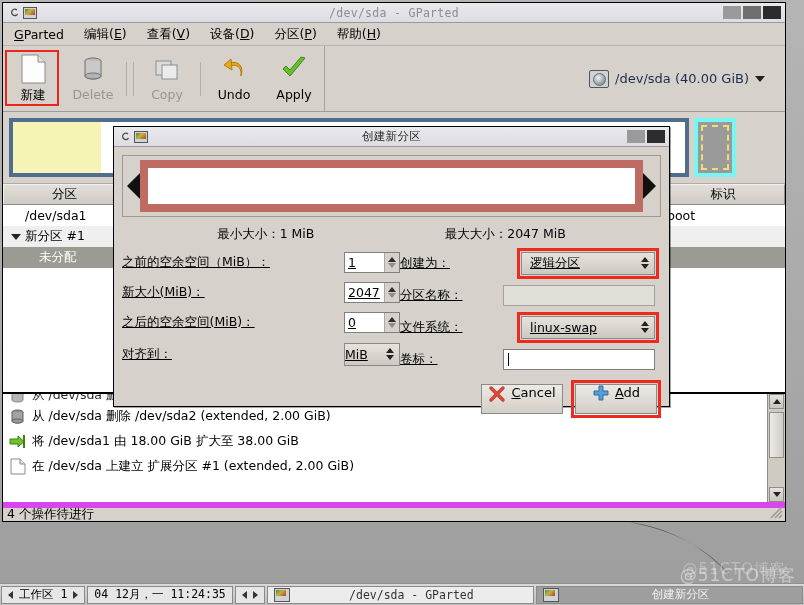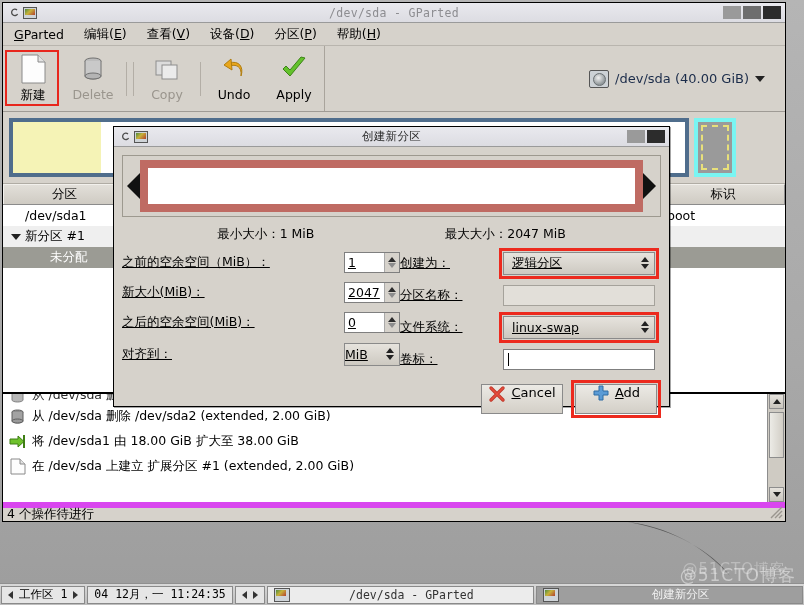--- a/index.html
+++ b/index.html
@@ -165,21 +165,21 @@
     width:14px;border-left:1px solid #a9a9a9;background:#d6d2cb;
     display:flex;flex-direction:column;align-items:center;justify-content:center;gap:1px;
   }
   .sp-up{width:0;height:0;border-left:4px solid transparent;border-right:4px solid transparent;border-bottom:5px solid #2b2b2b;}
   .sp-dn{width:0;height:0;border-left:4px solid transparent;border-right:4px solid transparent;border-top:5px solid #8d8d8d;}
   .combo{
     width:56px;height:23px;background:linear-gradient(180deg,#e6e3dd,#cdc9c1);
     border:1px solid #8a8a8a;box-sizing:border-box;display:flex;align-items:center;
     justify-content:center;gap:6px;font-size:12.5px;
   }
-  .combo.wide{width:152px;justify-content:space-between;padding-left:8px;}
+  .combo.wide{width:134px;justify-content:space-between;padding-left:8px;}
   .combo .updn{margin-left:auto;margin-right:5px;display:flex;flex-direction:column;gap:2px;}
   .udu{width:0;height:0;border-left:4px solid transparent;border-right:4px solid transparent;border-bottom:5px solid #222;}
   .udd{width:0;height:0;border-left:4px solid transparent;border-right:4px solid transparent;border-top:5px solid #222;}
   .textfield{width:152px;height:21px;border:1px solid #7f7f7f;background:#fff;box-sizing:border-box;
     display:flex;align-items:center;padding-left:4px;font-size:12.5px;}
   .textfield.disabled{background:#e2dfd9;border-color:#a5a29b;}
   .caret{width:1px;height:13px;background:#000;}
   .redwrap{position:relative;display:inline-block;}
   .redwrap::after{content:"";position:absolute;left:-4px;top:-4px;right:-4px;bottom:-4px;
     border:3px solid #ec2a1e;pointer-events:none;box-sizing:border-box;}
@@ -353,21 +353,21 @@
       </div>
       <div class="list-row alt">
         <div class="cell" style="width:123px;padding-left:8px;display:flex;align-items:center;gap:4px">
           <span style="display:inline-block;width:0;height:0;border-left:5px solid transparent;border-right:5px solid transparent;border-top:6px solid #222;"></span>
           <span>新分区 #1</span>
         </div>
         <div class="cell" style="width:535px"></div>
         <div class="cell" style="flex:1"></div>
       </div>
       <div class="list-row sel">
-        <div class="cell" style="width:123px;padding-left:47px">未分配</div>
+        <div class="cell" style="width:123px;padding-left:36px">未分配</div>
         <div class="cell" style="width:535px"></div>
         <div class="cell" style="flex:1"></div>
       </div>
     </div>
   </div>
 
   <div class="ops-pane">
     <div class="ops-list">
 
       <div class="op-row clipped">

